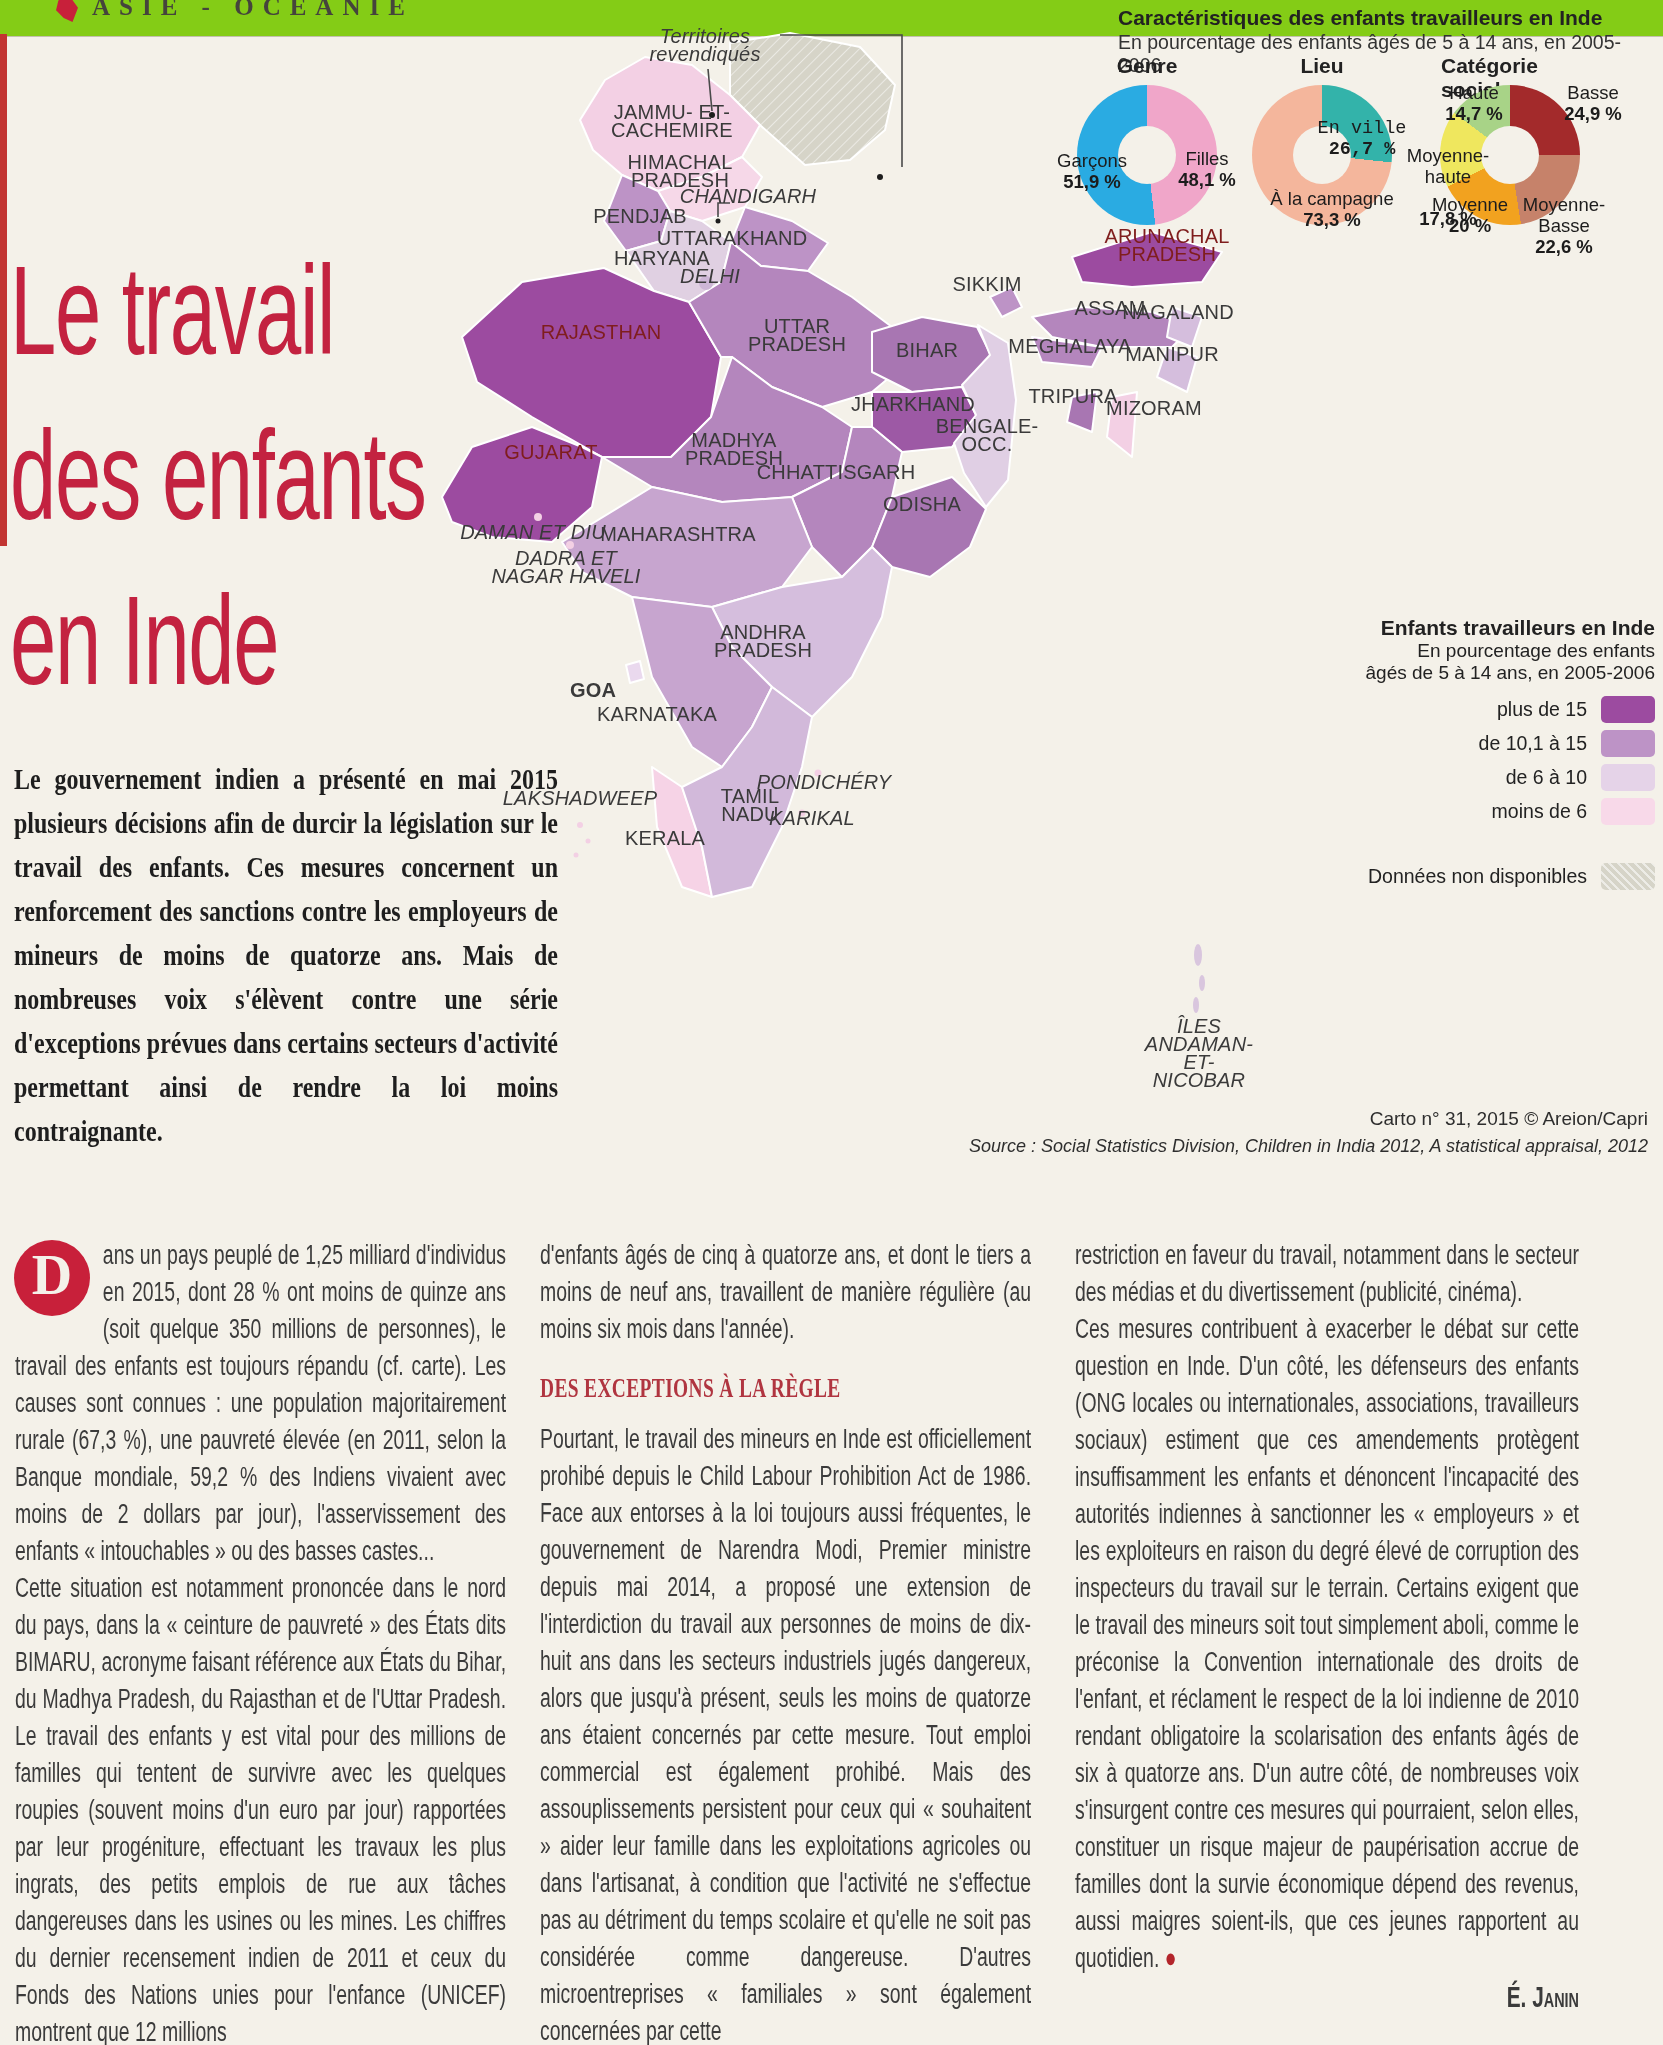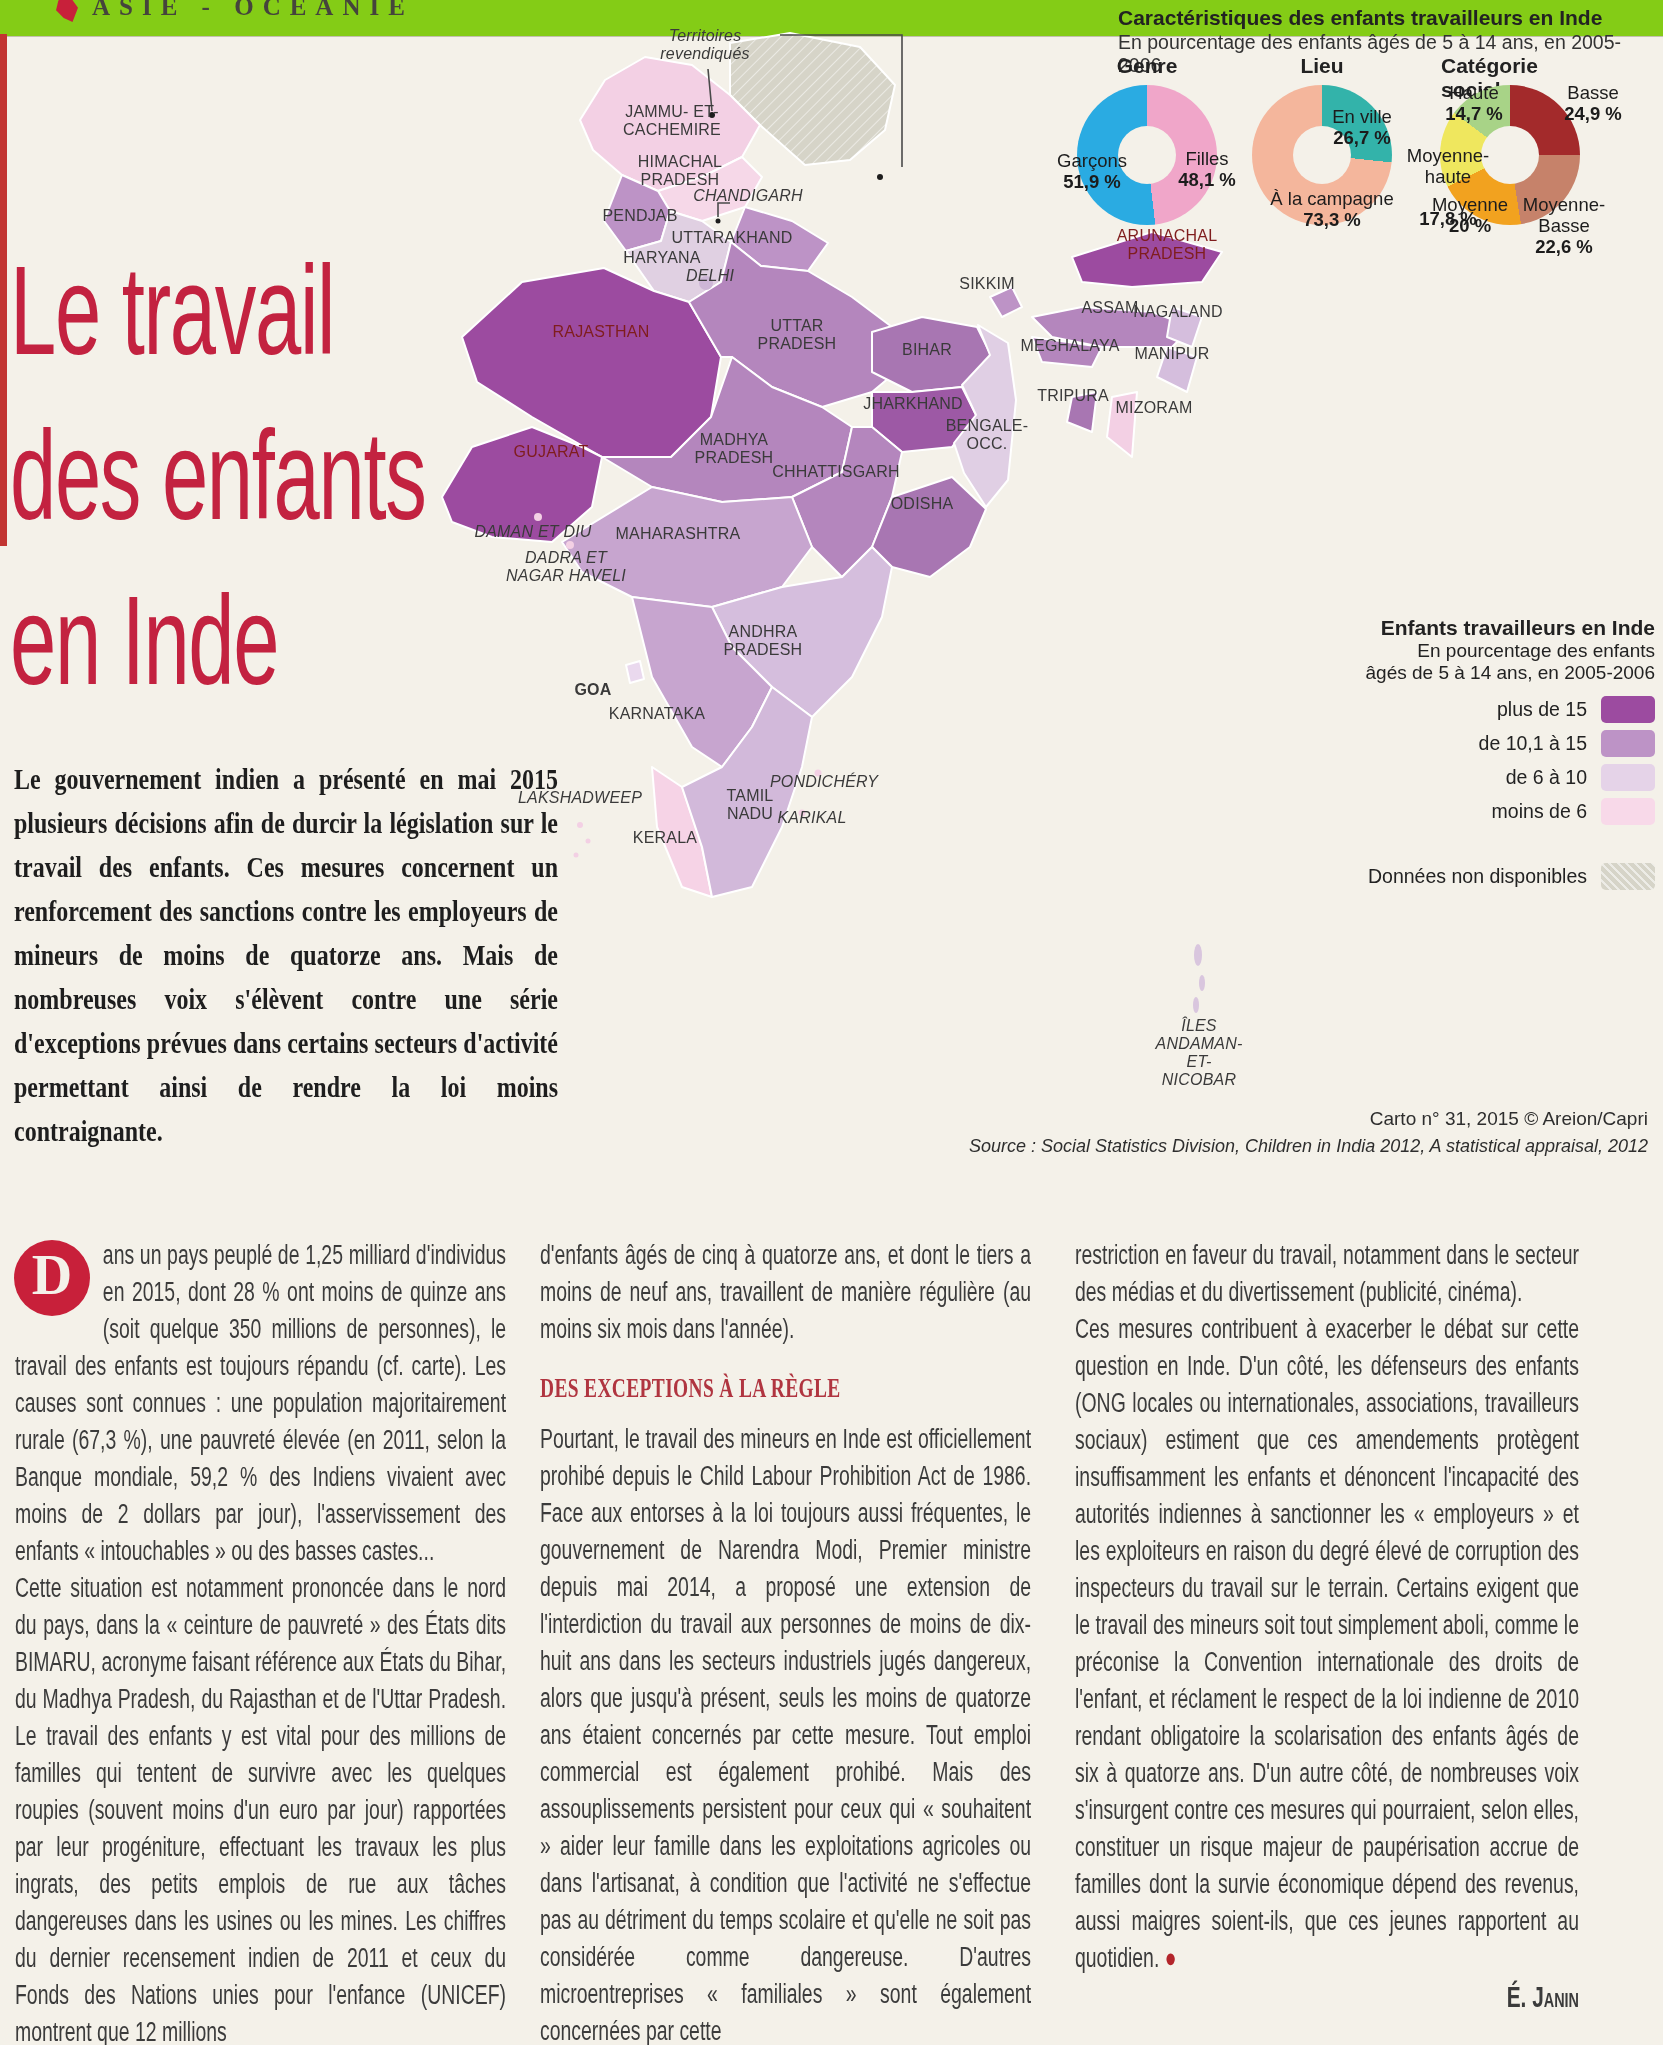--- a/index.html
+++ b/index.html
@@ -38,21 +38,21 @@
   .donut::after{content:"";position:absolute;inset:29%;border-radius:50%;background:#f4f1e9;}
   .dlabel{position:absolute;z-index:3;transform:translateX(-50%);text-align:center;
     font-size:18.5px;line-height:21px;color:#1c1c1c;}
   .dlabel .val{font-weight:bold;display:block;}
   .dlabel .nm{display:block;}
 
   
   #map{left:430px;top:25px;width:820px;height:1120px;}
   #map svg{position:absolute;left:0;top:0;}
   .mlabel{position:absolute;transform:translateX(-50%);text-align:center;z-index:2;
-    font-size:16px;line-height:18px;letter-spacing:.2px;color:#3a3a3a;white-space:pre-line;}
+    font-size:20px;line-height:18px;letter-spacing:.2px;color:#3a3a3a;white-space:pre-line;}
   .mlabel.it{font-style:italic;}
   .mlabel.wh{color:#7f1d1d;}
 
   
   #maplegend{left:1180px;top:616px;width:475px;text-align:right;color:#222;}
   #maplegend .l-title{font-size:21px;font-weight:bold;}
   #maplegend .l-sub{font-size:19px;line-height:22px;}
   .lrow{display:flex;justify-content:flex-end;align-items:center;gap:14px;margin-top:7px;}
   .lrow .llab{font-size:19.5px;}
   .lswatch{width:54px;height:27px;border-radius:5px;flex:0 0 auto;}
@@ -107,21 +107,21 @@
     <span class="nm">Garçons</span>
     <span class="val">51,9 %</span>
   </div>
   <div class="dlabel" style="left:157px;top:142px;">
     <span class="nm">Filles</span>
     <span class="val">48,1 %</span>
   </div>
 
   <div class="donut-title" style="left:272px;top:48px;">Lieu</div>
   <div class="donut" style="left: 202px; top: 79px; background: conic-gradient(rgb(51, 179, 170) 0%, rgb(51, 179, 170) 26.7%, rgb(244, 182, 156) 26.7%, rgb(244, 182, 156) 100%);"></div>
-  <div class="dlabel" style="left:312px;top:100px;">
+  <div class="dlabel" style="left:312px;top:112px;font-family:Liberation Mono, monospace;">
     <span class="nm">En ville</span>
     <span class="val">26,7 %</span>
   </div>
   <div class="dlabel" style="left:282px;top:182px;">
     <span class="nm">À la campagne</span>
     <span class="val">73,3 %</span>
   </div>
 
   <div class="donut-title" style="left:465px;top:48px;">Catégorie sociale</div>
   <div class="donut" style="left: 390px; top: 79px; background: conic-gradient(rgb(163, 42, 43) 0%, rgb(163, 42, 43) 24.9%, rgb(198, 130, 106) 24.9%, rgb(198, 130, 106) 47.5%, rgb(242, 162, 31) 47.5%, rgb(242, 162, 31) 67.5%, rgb(239, 231, 94) 67.5%, rgb(239, 231, 94) 85.3%, rgb(168, 211, 135) 85.3%, rgb(168, 211, 135) 100%);"></div>

